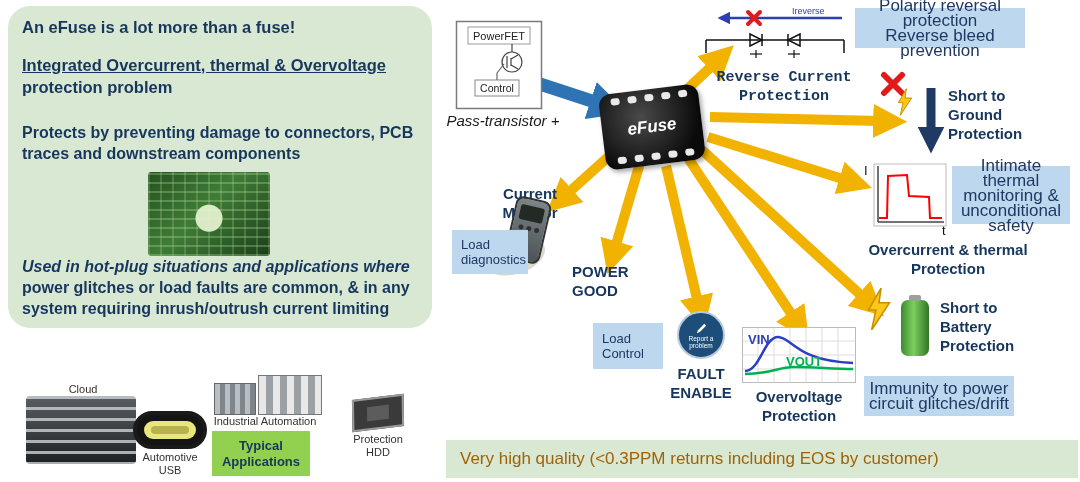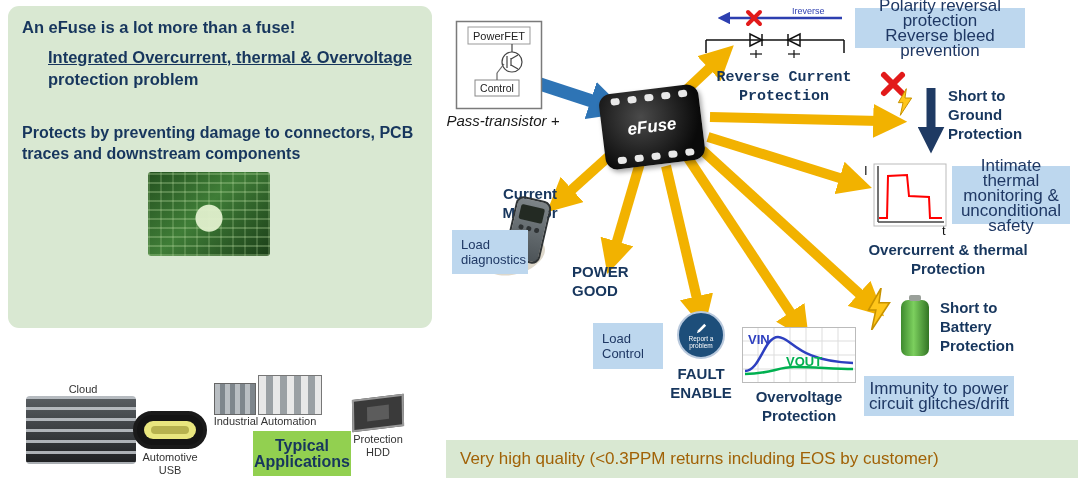--- a/index.html
+++ b/index.html
@@ -2,23 +2,23 @@
 <html><head>
 <meta charset="utf-8">
 <style>
   html,body{margin:0;padding:0;background:#fff;}
   body{font-family:"Liberation Sans","DejaVu Sans",sans-serif;}
   .canvas{position:relative;width:1080px;height:482px;background:#fff;overflow:hidden;}
   .abs{position:absolute;}
   svg{font-family:inherit;}
 
   
-  .intro-panel{left:8px;top:6px;width:424px;height:322px;background:#d9e8d2;border-radius:11px;color:#17365d;z-index:2;}
+  .intro-panel{left:8px;top:6px;width:424px;height:322px;background:#d9e8d2;border-radius:22px;color:#17365d;z-index:2;}
   .intro-headline{left:14px;top:12px;font-size:16.5px;font-weight:bold;position:absolute;}
-  .intro-subhead{left:14px;top:40px;font-size:16.5px;font-weight:bold;line-height:22px;position:absolute;margin-left:26px;}
+  .intro-subhead{left:14px;top:48px;font-size:16.5px;font-weight:bold;line-height:22px;position:absolute;}
   .intro-subhead .u{text-decoration:underline;}
   .intro-para{left:14px;width:402px;font-size:16px;font-weight:bold;line-height:21px;position:absolute;}
   .p1{top:116px;} .p2{top:250px;}
   .ital{font-style:italic;}
   .pcb-image{left:140px;top:166px;width:122px;height:84px;position:absolute;border-radius:3px;
     background:
       radial-gradient(circle at 50% 55%, rgba(225,240,205,.95) 0 13px, rgba(0,0,0,0) 14px),
       repeating-linear-gradient(0deg, rgba(190,225,165,.30) 0 2px, rgba(0,0,0,0) 2px 9px),
       repeating-linear-gradient(90deg, rgba(190,225,165,.22) 0 2px, rgba(0,0,0,0) 2px 12px),
       linear-gradient(135deg,#24511f,#3f7d37 45%,#1b3e18);}
@@ -109,22 +109,22 @@
     border:4px solid #1a1a1a;border-radius:21px;display:flex;align-items:center;justify-content:center;box-sizing:border-box;}
   .usb-inner{width:52px;height:18px;background:#e9e67e;border-radius:9px;display:flex;align-items:center;justify-content:center;}
   .usb-tongue{width:38px;height:8px;background:#b7b24e;border-radius:4px;}
   .usb-label{left:127px;top:451px;width:86px;}
   .ind-imgA{left:214px;top:383px;width:40px;height:30px;position:absolute;z-index:2;border:1px solid #666;
     background:repeating-linear-gradient(90deg,#b9bec2 0 5px,#7e868c 5px 10px);}
   .ind-imgB{left:258px;top:375px;width:62px;height:38px;position:absolute;z-index:2;border:1px solid #777;
     background:repeating-linear-gradient(90deg,#e8e8e8 0 7px,#9aa0a4 7px 14px);}
   .ind-label{left:206px;top:415px;width:118px;}
   .typical-box{left:212px;top:431px;width:98px;height:45px;background:#92d050;color:#17365d;font-weight:bold;
-    font-size:16px;line-height:16px;display:flex;flex-direction:column;align-items:center;justify-content:center;
-    position:absolute;z-index:2;text-align:center;margin-left:41px;}
+    font-size:13px;line-height:16px;display:flex;flex-direction:column;align-items:center;justify-content:center;
+    position:absolute;z-index:2;text-align:center;}
   .hdd-img{left:352px;top:397px;width:52px;height:32px;position:absolute;z-index:2;background:#3a3a3a;
     border:2px solid #999;transform:rotate(-7deg) skewX(-6deg);display:flex;align-items:center;justify-content:center;box-sizing:border-box;}
   .hdd-die{width:22px;height:14px;background:#5c5c5c;}
   .hdd-label{left:338px;top:433px;width:80px;}
 
   
   .quality-banner{left:446px;top:440px;width:632px;height:38px;background:#d9e8d2;display:flex;align-items:center;
     padding-left:14px;box-sizing:border-box;color:#a16207;font-size:17px;position:absolute;z-index:2;}
 </style>
 </head>
@@ -162,20 +162,23 @@
   <div class="abs intro-panel">
     <div class="intro-headline">An eFuse is a lot more than a fuse!</div>
     <div class="intro-subhead">
       <span class="u">Integrated Overcurrent, thermal &amp; Overvoltage</span><br>
       <span>protection problem</span>
     </div>
     <div class="intro-para p1">
       <span>Protects</span><span> by preventing damage to connectors, PCB traces and downstream components</span>
     </div>
     <div class="pcb-image"></div>
+    <div class="intro-para p2">
+      <span class="ital">Used in hot-plug situations and applications where</span><span> power glitches or load faults are common, &amp; in any system requiring inrush/outrush current limiting</span>
+    </div>
   </div>
 
   <svg class="powerfet-svg" width="88" height="90" viewBox="0 0 88 90">
     <rect x="1.5" y="1.5" width="85" height="87" fill="#fff" stroke="#7a7a7a" stroke-width="1.5"></rect>
     <rect x="13" y="7" width="62" height="17" fill="#fff" stroke="#999"></rect>
     <text x="44" y="20" text-anchor="middle" font-size="11" fill="#222">PowerFET</text>
     <line x1="57" y1="24" x2="57" y2="32" stroke="#444" stroke-width="1.2"></line>
     <circle cx="57" cy="42" r="10" fill="none" stroke="#444" stroke-width="1.2"></circle>
     <line x1="52" y1="36" x2="52" y2="48" stroke="#444" stroke-width="1.2"></line>
     <line x1="56" y1="38" x2="56" y2="46" stroke="#444" stroke-width="1.2"></line>

